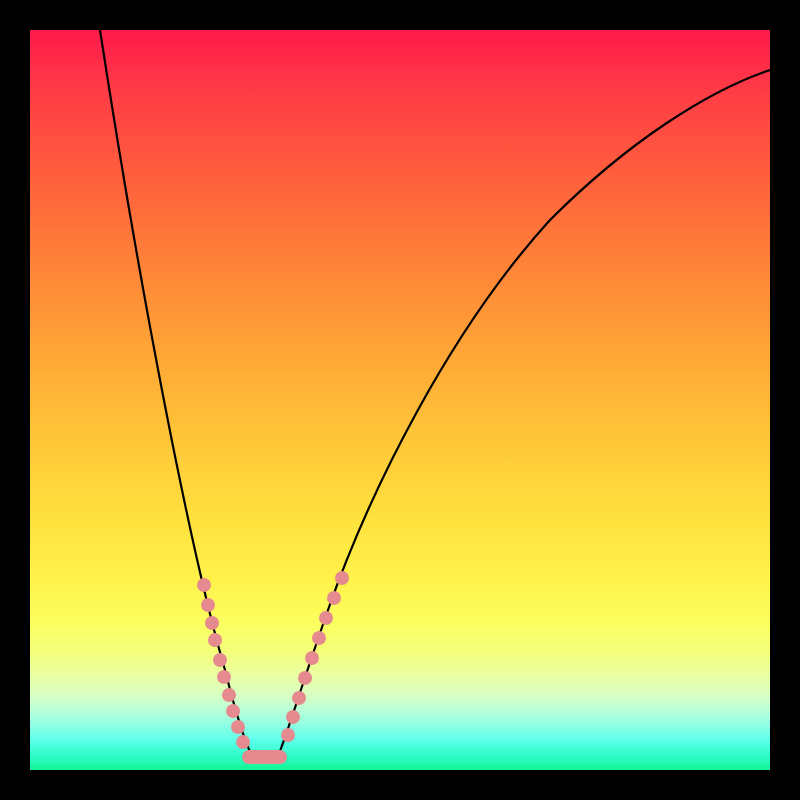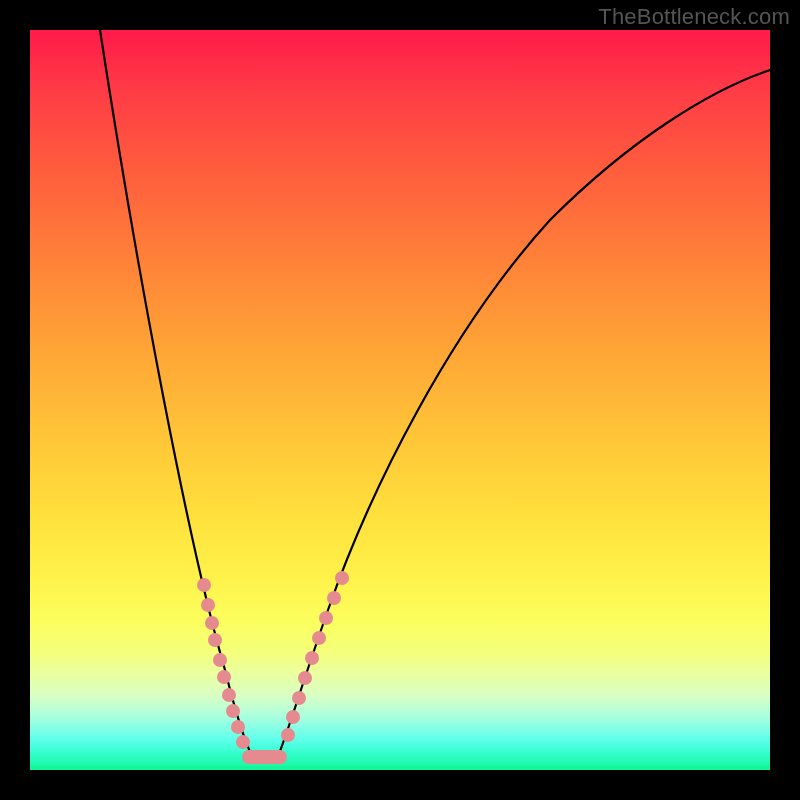--- a/index.html
+++ b/index.html
@@ -74,21 +74,20 @@
     left: 30px;
     bottom: 30px;
     width: 740px;
     height: 4px;
     background: #15f59a;
   }
 </style>
 </head>
 <body>
 <div class="outer">
-  <div class="watermark">TheBottleneck.com</div>
   <div class="plot">
     <svg viewBox="0 0 740 740">
       <path class="curve" d="M 70 0
            C 110 260, 160 520, 195 640
            C 205 680, 215 712, 222 726
            L 248 726
            C 256 708, 270 660, 298 580
            C 340 460, 420 300, 520 190
            C 600 110, 680 60, 740 40"></path>
 

